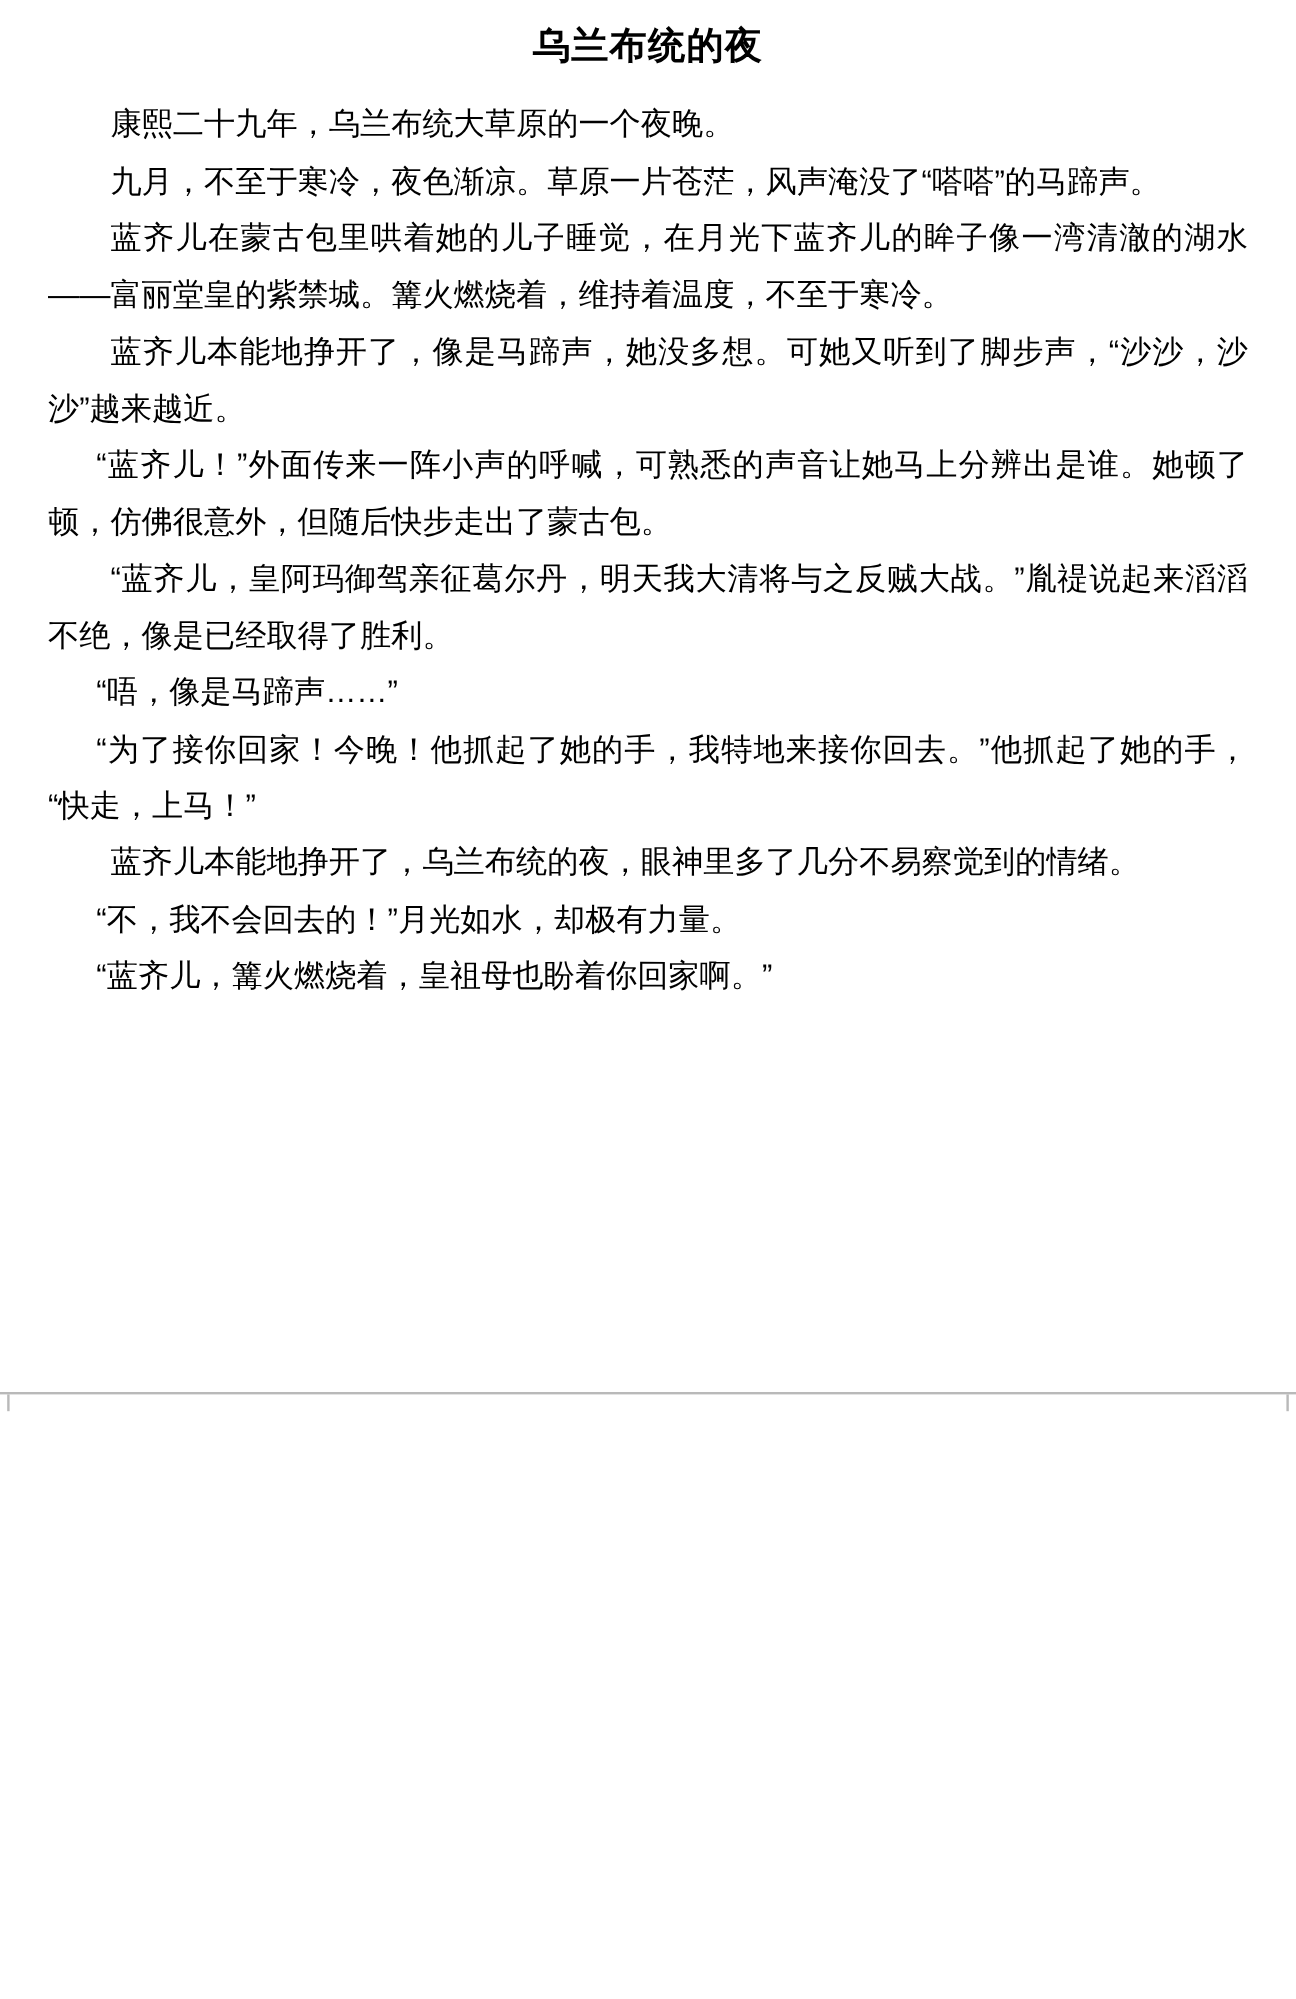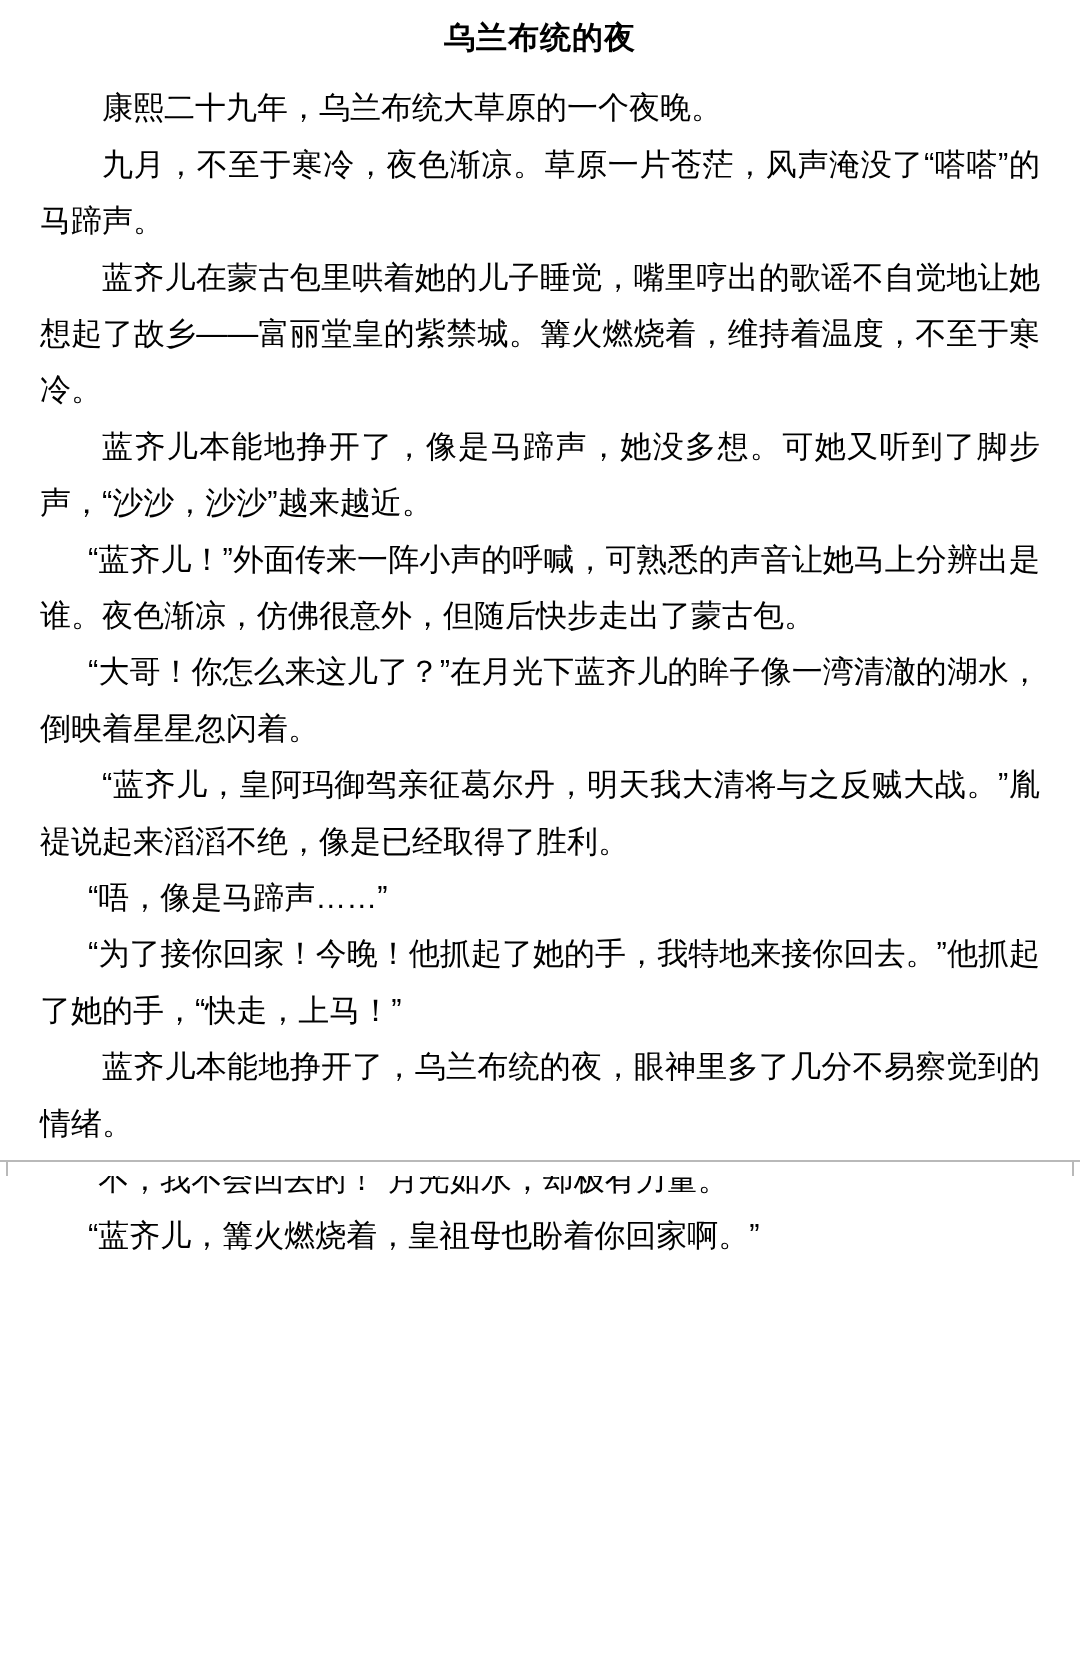--- a/index.html
+++ b/index.html
@@ -24,21 +24,21 @@
   }
   .doc-title {
     text-align: center;
     font-size: 31px;
     font-weight: bold;
     letter-spacing: 1px;
     line-height: 1.3;
     margin: 0 0 22px 0;
   }
   .body-text {
-    font-size: 31px;
+    font-size: 26px;
     line-height: 1.82;
     text-align: justify;
     text-justify: inter-ideograph;
   }
   .para {
     margin: 0 0 0 0;
     text-indent: 2em;
   }
   .para.quote {
     text-indent: 1.55em;
@@ -72,24 +72,23 @@
 </head>
 <body>
 
 <div class="page">
 
   <h1 class="doc-title">乌兰布统的夜</h1>
 
   <div class="body-text">
     <p class="para">康熙二十九年，乌兰布统大草原的一个夜晚。</p>
     <p class="para">九月，不至于寒冷，夜色渐凉。草原一片苍茫，风声淹没了“嗒嗒”的马蹄声。</p>
-    <p class="para">蓝齐儿在蒙古包里哄着她的儿子睡觉，嘴里哼出的歌谣不自觉地让她想起了故乡——富丽堂皇的紫禁城。篝火燃烧着，维持着温度，不至于寒冷。</p>
+    <p class="para">蓝齐儿在蒙古包里哄着她的儿子睡觉，在月光下蓝齐儿的眸子像一湾清澈的湖水——富丽堂皇的紫禁城。篝火燃烧着，维持着温度，不至于寒冷。</p>
     <p class="para">蓝齐儿本能地挣开了，像是马蹄声，她没多想。可她又听到了脚步声，“沙沙，沙沙”越来越近。</p>
-    <p class="para quote">“蓝齐儿！”外面传来一阵小声的呼喊，可熟悉的声音让她马上分辨出是谁。夜色渐凉，仿佛很意外，但随后快步走出了蒙古包。</p>
-    <p class="para quote">“大哥！你怎么来这儿了？”在月光下蓝齐儿的眸子像一湾清澈的湖水，倒映着星星忽闪着。</p>
+    <p class="para quote">“蓝齐儿！”外面传来一阵小声的呼喊，可熟悉的声音让她马上分辨出是谁。她顿了顿，仿佛很意外，但随后快步走出了蒙古包。</p>
     <p class="para">“蓝齐儿，皇阿玛御驾亲征葛尔丹，明天我大清将与之反贼大战。”胤禔说起来滔滔不绝，像是已经取得了胜利。</p>
     <p class="para quote">“唔，像是马蹄声……”</p>
     <p class="para quote">“为了接你回家！今晚！他抓起了她的手，我特地来接你回去。”他抓起了她的手，“快走，上马！”</p>
     <p class="para">蓝齐儿本能地挣开了，乌兰布统的夜，眼神里多了几分不易察觉到的情绪。</p>
     <p class="para quote">“不，我不会回去的！”月光如水，却极有力量。</p>
     <p class="para quote">“蓝齐儿，篝火燃烧着，皇祖母也盼着你回家啊。”</p>
   </div>
 
   <div class="bottom-rule">
     <span class="edge-left"></span>

